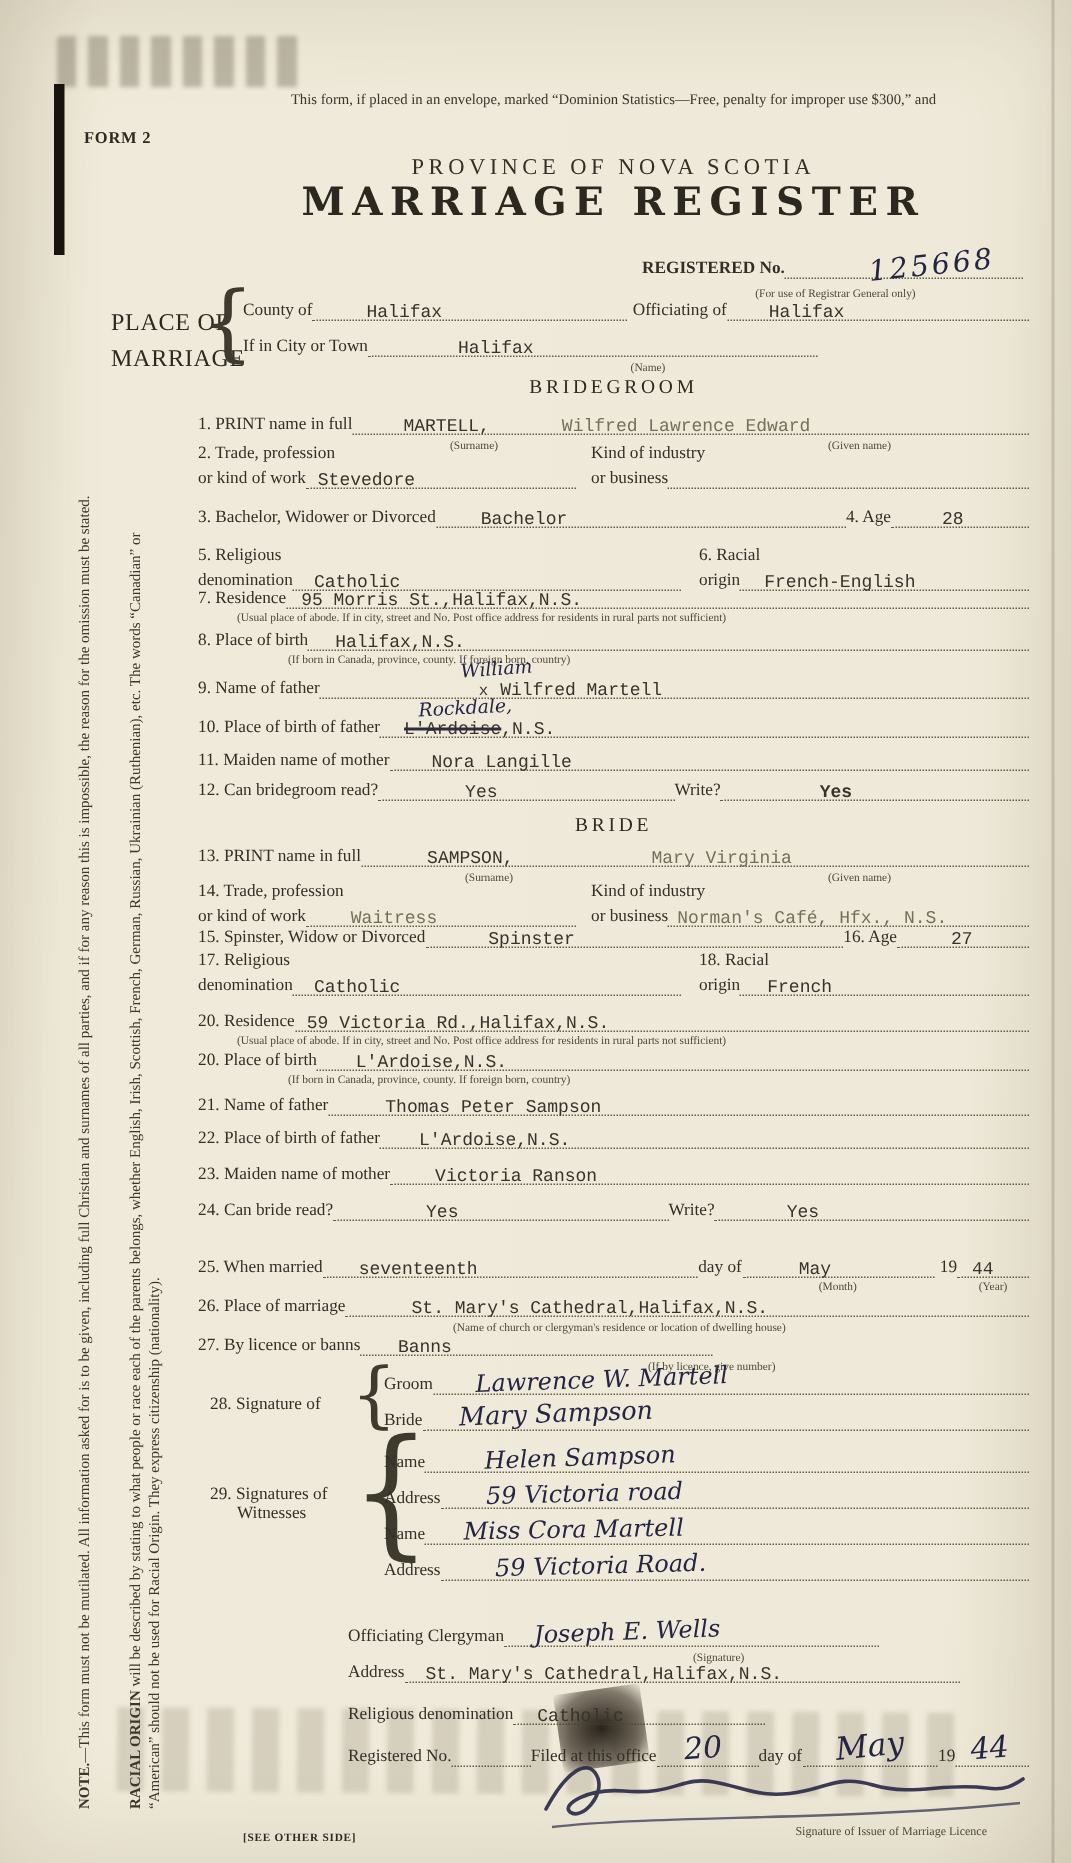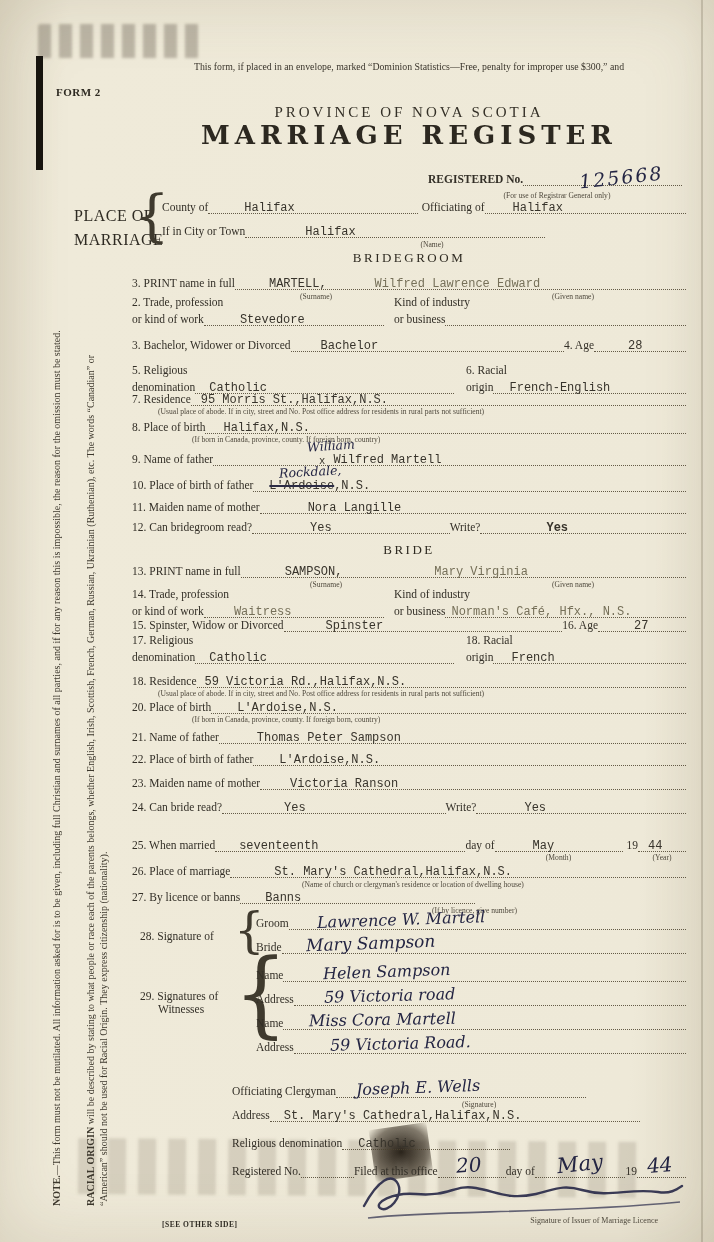--- a/index.html
+++ b/index.html
@@ -114,38 +114,38 @@
             </span>
         </div>
         <div class="note" style="position:absolute;top:44px;left:120px;width:300px;text-align:center">(Name)</div>
       </div>
     </div>
 
     <div class="band" style="top:250px;height:288px">
       <div class="sec-h" style="top:0">BRIDEGROOM</div>
 
       <div class="row" style="top:24px">
-        <span class="lbl">3. PRINT name in full</span>
+        <span class="lbl">1. PRINT name in full</span>
         <span class="fld grow">
           <span class="typed" style="margin-left:34px">MARTELL,</span>
           <span class="typed faint" style="margin-left:48px">Wilfred Lawrence Edward</span>
         </span>
       </div>
       <div style="position:absolute;top:42px;left:0;right:0;height:9px">
         <span class="note" style="position:absolute;left:168px">(Surname)</span>
         <span class="note" style="position:absolute;left:420px">(Given name)</span>
       </div>
 
       <div class="rowblock" style="top:46px">
         <div class="colL">
           <div class="l1">2. Trade, profession</div>
           <div class="subrow">
             <span class="lbl">or kind of work</span>
             <span class="fld grow">
-                <span class="typed" style="margin-left:36px">Stevedore</span>
+                <span class="typed" style="margin-left:8px">Stevedore</span>
               </span>
           </div>
         </div>
         <div class="colR">
           <div class="l1">Kind of industry</div>
           <div class="subrow">
             <span class="lbl">or business</span>
             <span class="fld grow">
                 <span class="typed" style="margin-left:8px"></span>
               </span>
@@ -215,21 +215,21 @@
         <span class="fld grow">
           <span class="hand insert" style="left:26px;top:-13px;transform:rotate(-3deg)">Rockdale,</span>
           <span class="typed struck" style="margin-left:16px">L'Ardoise</span>
           <span class="typed">,N.S.</span>
         </span>
       </div>
 
       <div class="row" style="top:248px">
         <span class="lbl">11. Maiden name of mother</span>
         <span class="fld grow">
-            <span class="typed" style="margin-left:48px">Nora Langille</span>
+            <span class="typed" style="margin-left:28px">Nora Langille</span>
           </span>
       </div>
 
       <div class="row" style="top:268px">
         <span class="lbl">12. Can bridegroom read?</span>
         <span class="fld grow">
             <span class="typed" style="margin-left:58px">Yes</span>
           </span>
         <span class="lbl">Write?</span>
         <span class="fld grow">
@@ -300,21 +300,21 @@
           <div class="subrow">
             <span class="lbl">origin</span>
             <span class="fld grow">
                 <span class="typed" style="margin-left:18px">French</span>
               </span>
           </div>
         </div>
       </div>
 
       <div class="row" style="top:130px">
-        <span class="lbl">18. Residence</span>
+        <span class="lbl">20. Residence</span>
         <span class="fld grow">
             <span class="typed" style="margin-left:8px">59 Victoria Rd.,Halifax,N.S.</span>
           </span>
       </div>
       <div class="note" style="position:absolute;top:147px;left:26px">(Usual place of abode.  If in city, street and No.  Post office address for residents in rural parts not sufficient)</div>
 
       <div class="row" style="top:156px">
         <span class="lbl">20. Place of birth</span>
         <span class="fld grow">
             <span class="typed" style="margin-left:26px">L'Ardoise,N.S.</span>

